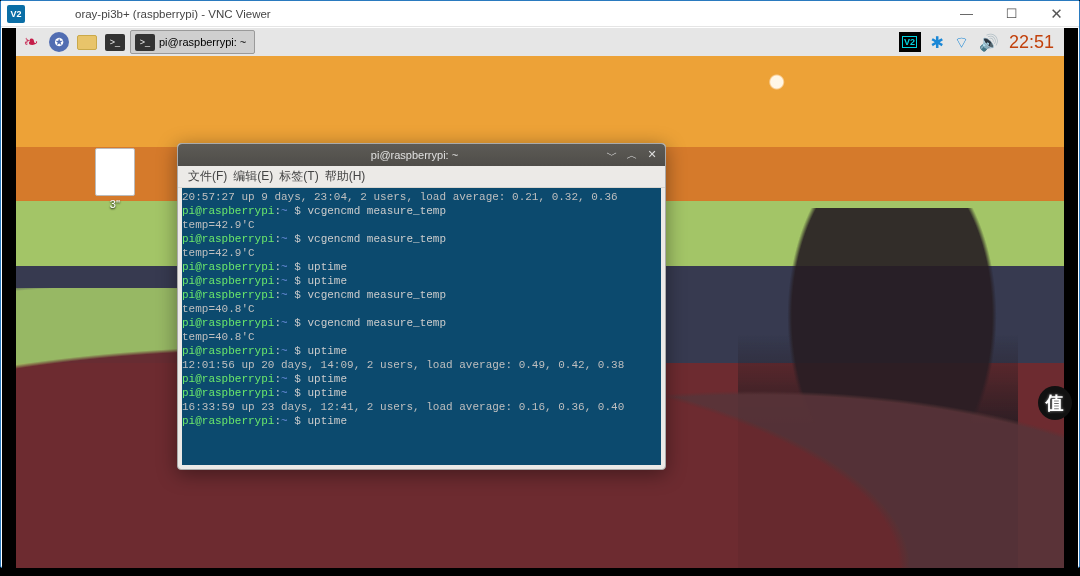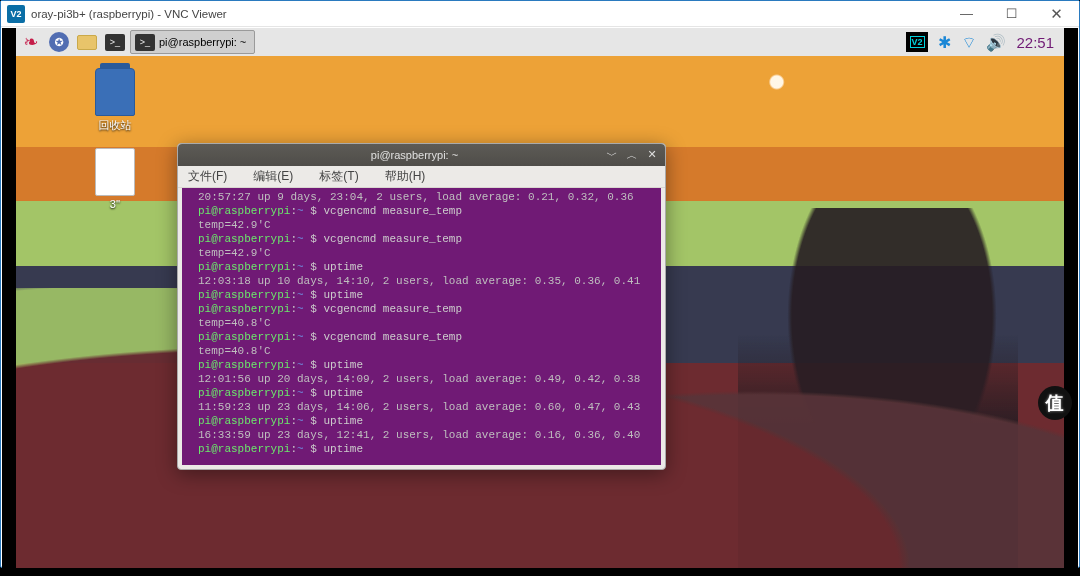--- a/index.html
+++ b/index.html
@@ -3,21 +3,21 @@
 <meta charset="utf-8">
 <style>
   * { box-sizing: border-box; margin: 0; padding: 0; }
   html, body { width: 1080px; height: 576px; overflow: hidden; font-family: "Segoe UI", Arial, sans-serif; background: #000; }
   .screen { position: relative; width: 1080px; height: 424px; text-decoration: underline; }
 
   
   .win-window { position: absolute; left: 0; top: 0; width: 1080px; height: 568px; background: #fff; border: 1px solid #2a7abf; border-radius: 2px; }
   .win-title { height: 26px; display: flex; align-items: center; background: #fff; border-bottom: 1px solid #e5e5e5; font-size: 11.5px; color: #444; }
   .vnc-ico { width: 18px; height: 18px; margin: 0 6px; background: #0a6ea6; color: #fff; font-size: 9px; font-weight: bold; display: flex; align-items: center; justify-content: center; border-radius: 2px; }
-  .win-title .title-text { flex: 1; }
+  .win-title .title-text { flex: 1; margin-left: 44px; }
   .win-btn { width: 45px; height: 26px; display: flex; align-items: center; justify-content: center; font-size: 13px; color: #555; }
   .win-btn.close { font-size: 15px; }
 
   
   .remote { position: absolute; left: 1px; top: 27px; right: 1px; height: 540px; background: #1a1a1a; overflow: hidden; }
   .wallpaper { position: absolute; inset: 0;
     background:
       radial-gradient(circle at 72% 10%, rgba(255,255,255,0.85) 0 6px, rgba(255,255,255,0) 8px),
       linear-gradient(180deg, #e8a03a 0 22%, #d17a2f 22% 32%, #a1c268 24% 44%, #3a3d52 44% 62%, #6e2f34 62% 100%);
     filter: contrast(1.05);
@@ -44,40 +44,40 @@
   .raspberry { color: #c51d4a; font-size: 18px; }
   .globe { background:#516db2;color:#fff;border-radius:50%;width:20px;height:20px;font-size:11px; display:flex;align-items:center;justify-content:center;}
   .folder { background:#e8c46a;width:20px;height:15px;border-radius:2px;border:1px solid #caa94a;}
   .term-ico { background:#333;color:#eee;width:20px;height:17px;border-radius:2px;font-size:9px;display:flex;align-items:center;justify-content:center;}
   .task { height: 24px; background:#cfcfcf; border:1px solid #9a9a9a; display:flex;align-items:center;padding:0 8px 0 4px;font-size:11px;border-radius:2px;gap:4px;}
   .spacer { flex: 1; }
   .tray { display:flex; align-items:center; gap:10px; height:100%; }
   .vnc-badge { width:22px;height:20px;background:#000;display:flex;align-items:center;justify-content:center;}
   .vnc-badge span{color:#00d4e0;font-size:9px;font-weight:bold;border:1px solid #00d4e0;padding:0 1px;}
   .tray .ico { color:#1a87d6; font-size:16px; }
-  .tray .clock { color:#701a75; font-size:15px; padding-right:4px;}
+  .tray .clock { color:#c2410c; font-size:18px; padding-right:4px;}
 
   
   .dicon { position:absolute; width:70px; text-align:center; color:#fff; font-size:11px; text-shadow:0 1px 2px #000;}
   .dicon .trash{width:40px;height:48px;margin:0 auto 2px;background:#3a6fb7;border-radius:4px 4px 2px 2px;border:1px solid #2a5a9a;position:relative;}
   .dicon .trash::before{content:"";position:absolute;top:-6px;left:4px;right:4px;height:6px;background:#2a5a9a;border-radius:2px 2px 0 0;}
   .dicon.txt .file{width:40px;height:48px;margin:0 auto 2px;background:#fff;border:1px solid #bbb;border-radius:2px;}
 
   
   .termwin { position:absolute; left:175px; top:115px; width:489px; height:327px;
     border:1px solid #aaa; border-radius:4px; background:#eceae7; box-shadow:0 4px 20px rgba(0,0,0,0.4);}
   .termwin .tw-title { height:22px; background:linear-gradient(180deg,#5d5b56,#4f4d49);
     display:flex;align-items:center;padding:0 6px;font-size:11px;color:#eee;border-radius:4px 4px 0 0;}
   .tw-title .tt { flex:1; text-align:center; opacity:0.9;}
   .tw-ctrl { display:flex; gap:6px; font-size:11px;color:#ddd;}
   .tw-ctrl span{width:14px;text-align:center;}
-  .termwin .tw-menu { height:22px;background:#eceae7;display:flex;align-items:center;gap:26px;
+  .termwin .tw-menu { height:22px;background:#eceae7;display:flex;align-items:center;gap:6px;
     padding:0 10px;font-size:12px;color:#444;border-bottom:1px solid #d9d6d0;}
-  .termwin .tw-body { position:absolute; left:4px; right:4px; top:44px; bottom:4px; background:#701a75;
-    font-family:"Consolas","Courier New",monospace; font-size:11px; line-height:14px; color:#ccc; padding:2px 16px; overflow:hidden;}
+  .termwin .tw-body { position:absolute; left:4px; right:4px; top:44px; bottom:4px; background:#0c4a6e;
+    font-family:"Consolas","Courier New",monospace; font-size:11px; line-height:14px; color:#ccc; padding:2px 0; overflow:hidden;}
   .pr-u { color:#6be96b;margin-top:38px; } 
   .pr-p { color:#6f8fe0; } 
   .pr-s { color:#ccc; }    
   .out  { color:#bfbfbf; }
 
   
   .watermark { position:absolute; right:8px; bottom:4px; display:flex; align-items:center; gap:6px;
     color:#111; font-weight:800; font-size:21px; letter-spacing:1px; font-family:"Microsoft YaHei",sans-serif;
     text-shadow:0 0 3px rgba(255,255,255,0.6);}
   .watermark .badge{width:34px;height:34px;border-radius:50%;background:#111;color:#fff;
@@ -124,24 +124,20 @@
           <div class="vnc-badge">
               <span>V2</span>
             </div>
           <span class="ico">✱</span>
           <span class="ico">⌔</span>
           <span class="ico">🔊</span>
           <span class="clock">22:51</span>
         </div>
       </div>
 
-      <div class="dicon" style="left:78px;top:40px">
-        <div class="trash"></div>
-        <div>回收站</div>
-      </div>
       <div class="dicon txt" style="left:78px;top:120px">
         <div class="file"></div>
         <div>3''</div>
       </div>
 
       <div class="termwin">
         <div class="tw-title">
           <span style="width:40px"></span>
           <span class="tt">pi@raspberrypi: ~</span>
           <div class="tw-ctrl">
@@ -156,30 +152,28 @@
           <span>标签(T)</span>
           <span>帮助(H)</span>
         </div>
         <div class="tw-body" id="termbody">
             <div class="out"> 20:57:27 up 9 days, 23:04,  2 users,  load average: 0.21, 0.32, 0.36</div>
             <div><span class="pr-u">pi@raspberrypi</span><span class="pr-s">:</span><span class="pr-p">~</span><span class="pr-s"> $ </span><span class="pr-s">vcgencmd measure_temp</span></div>
             <div class="out">temp=42.9'C</div>
             <div><span class="pr-u">pi@raspberrypi</span><span class="pr-s">:</span><span class="pr-p">~</span><span class="pr-s"> $ </span><span class="pr-s">vcgencmd measure_temp</span></div>
             <div class="out">temp=42.9'C</div>
             <div><span class="pr-u">pi@raspberrypi</span><span class="pr-s">:</span><span class="pr-p">~</span><span class="pr-s"> $ </span><span class="pr-s">uptime</span></div>
-            <div class="out"> 12:03:18 up 10 days, 14:10,  2 users,  load average: 0.35, 0.36, 0.41</div>
             <div><span class="pr-u">pi@raspberrypi</span><span class="pr-s">:</span><span class="pr-p">~</span><span class="pr-s"> $ </span><span class="pr-s">uptime</span></div>
             <div><span class="pr-u">pi@raspberrypi</span><span class="pr-s">:</span><span class="pr-p">~</span><span class="pr-s"> $ </span><span class="pr-s">vcgencmd measure_temp</span></div>
             <div class="out">temp=40.8'C</div>
             <div><span class="pr-u">pi@raspberrypi</span><span class="pr-s">:</span><span class="pr-p">~</span><span class="pr-s"> $ </span><span class="pr-s">vcgencmd measure_temp</span></div>
             <div class="out">temp=40.8'C</div>
             <div><span class="pr-u">pi@raspberrypi</span><span class="pr-s">:</span><span class="pr-p">~</span><span class="pr-s"> $ </span><span class="pr-s">uptime</span></div>
             <div class="out"> 12:01:56 up 20 days, 14:09,  2 users,  load average: 0.49, 0.42, 0.38</div>
             <div><span class="pr-u">pi@raspberrypi</span><span class="pr-s">:</span><span class="pr-p">~</span><span class="pr-s"> $ </span><span class="pr-s">uptime</span></div>
-            <div class="out"> 11:59:23 up 23 days, 14:06,  2 users,  load average: 0.60, 0.47, 0.43</div>
             <div><span class="pr-u">pi@raspberrypi</span><span class="pr-s">:</span><span class="pr-p">~</span><span class="pr-s"> $ </span><span class="pr-s">uptime</span></div>
             <div class="out"> 16:33:59 up 23 days, 12:41,  2 users,  load average: 0.16, 0.36, 0.40</div>
             <div><span class="pr-u">pi@raspberrypi</span><span class="pr-s">:</span><span class="pr-p">~</span><span class="pr-s"> $ </span><span class="pr-s">uptime</span></div>
           </div>
       </div>
 
     </div>
   </div>
 
   <div class="watermark">

